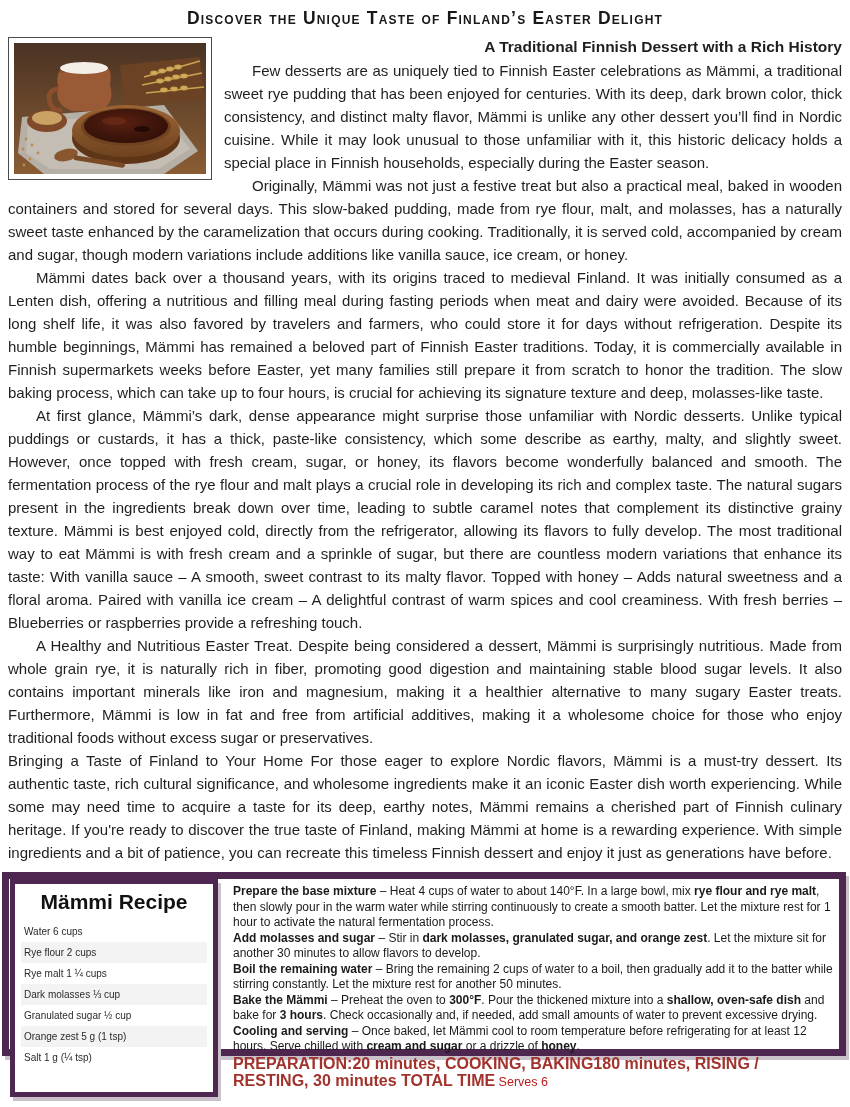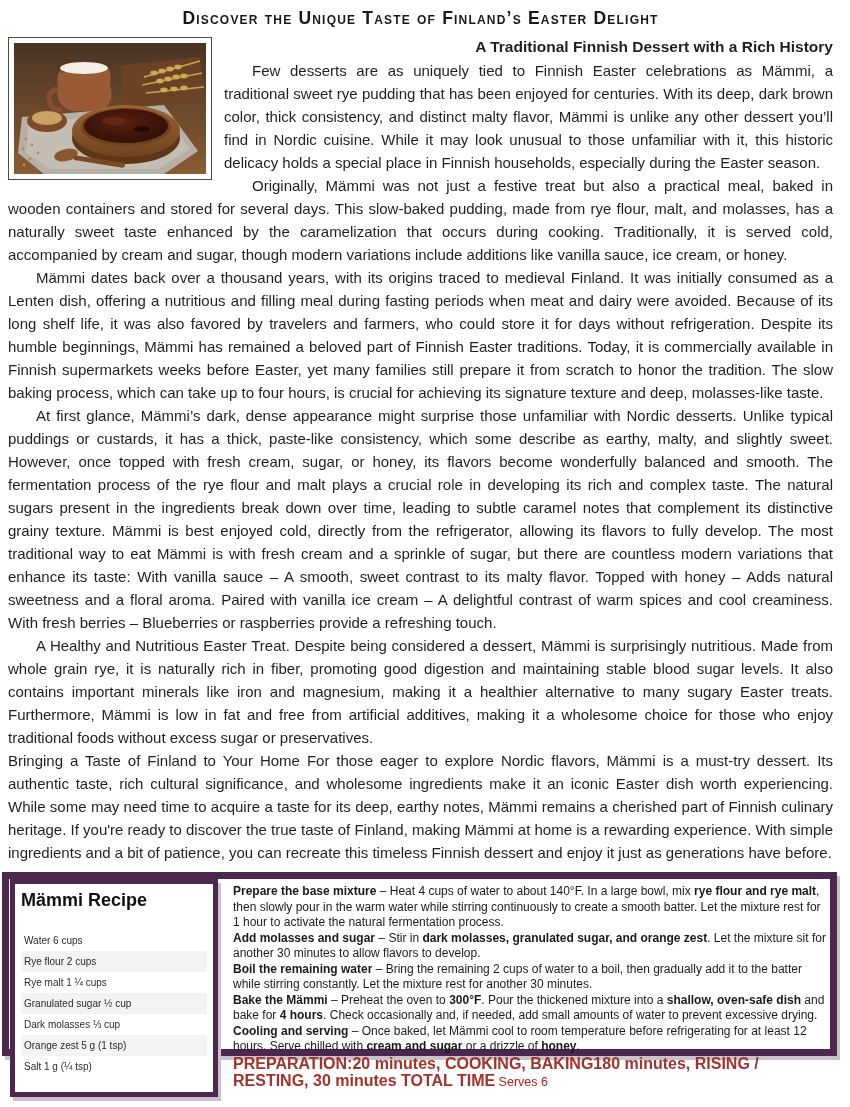--- a/index.html
+++ b/index.html
@@ -3,21 +3,21 @@
 <meta charset="utf-8">
 <style>
   html, body { margin: 0; padding: 0; }
   body {
     width: 850px; height: 1107px;
     background: #ffffff;
     font-family: "Liberation Sans", sans-serif;
     color: #1f1f1f;
     overflow: hidden;
   }
-  .page { padding: 6px 17px 0 8px; box-sizing: border-box; }
+  .page { padding: 6px 8px 0 8px; box-sizing: border-box; }
 
   .page-title {
     margin: 2px 0 6px 0;
     text-align: center;
     font-size: 17.5px;
     font-weight: 700;
     font-variant: small-caps;
     letter-spacing: 1.2px;
     color: #181818;
   }
@@ -59,23 +59,24 @@
     position: absolute; left: 2px; top: 7px;
     width: 208px; height: 218px;
     background: #fff;
     border: 5px solid var(--accent-purple, #4e2751);
     box-sizing: border-box;
     box-shadow: 3px 4px 0 #c9c2cb;
     padding: 4px 6px;
     z-index: 2;
   }
   .recipe-title {
-    font-weight: 700;
-    font-size: 18px;
-    margin: 2px 0 19px 0;
+    text-align: center;
+    font-weight: 700;
+    font-size: 21px;
+    margin: 2px 0 7px 0;
     color: #111;
   }
   .ingredient {
     font-size: 10px;
     line-height: 21px;
     padding: 0 3px;
     color: #2a2a2a;
     white-space: nowrap;
   }
   .ingredients .ingredient:nth-child(even) { background: #f3f3f3; }
@@ -189,38 +190,38 @@
       </div>
   </div>
 
   <div class="recipe-wrap">
 
     <div class="recipe-outer">
       <div class="recipe-right">
         <div>
             <div class="step"><span class="b">Prepare the base mixture</span><span> – Heat 4 cups of water to about 140°F. In a large bowl, mix </span><span class="b">rye flour and rye malt</span><span>, then slowly pour in the warm water while stirring continuously to create a smooth batter. Let the mixture rest for 1 hour to activate the natural fermentation process.</span></div>
             <div class="step"><span class="b">Add molasses and sugar</span><span> – Stir in </span><span class="b">dark molasses, granulated sugar, and orange zest</span><span>. Let the mixture sit for another 30 minutes to allow flavors to develop.</span></div>
-            <div class="step"><span class="b">Boil the remaining water</span><span> – Bring the remaining 2 cups of water to a boil, then gradually add it to the batter while stirring constantly. Let the mixture rest for another 30 minutes.</span></div>
-            <div class="step"><span class="b">Bake the Mämmi</span><span> – Preheat the oven to </span><span class="b">300°F</span><span>. Pour the thickened mixture into a </span><span class="b">shallow, oven-safe dish</span><span> and bake for </span><span class="b">4 hours</span><span>. Check occasionally and, if needed, add small amounts of water to prevent excessive drying.</span></div>
+            <div class="step"><span class="b">Boil the remaining water</span><span> – Bring the remaining 2 cups of water to a boil, then gradually add it to the batter while stirring constantly. Let the mixture rest for another 50 minutes.</span></div>
+            <div class="step"><span class="b">Bake the Mämmi</span><span> – Preheat the oven to </span><span class="b">300°F</span><span>. Pour the thickened mixture into a </span><span class="b">shallow, oven-safe dish</span><span> and bake for </span><span class="b">3 hours</span><span>. Check occasionally and, if needed, add small amounts of water to prevent excessive drying.</span></div>
             <div class="step"><span class="b">Cooling and serving</span><span> – Once baked, let Mämmi cool to room temperature before refrigerating for at least 12 hours. Serve chilled with </span><span class="b">cream and sugar</span><span> or a drizzle of </span><span class="b">honey</span><span>.</span></div>
           </div>
         <div class="meta-line">
           <span class="meta">PREPARATION:20 minutes, COOKING, BAKING180 minutes, RISING / RESTING, 30 minutes TOTAL TIME</span>
           <span class="serves">Serves 6</span>
         </div>
       </div>
     </div>
 
     <div class="recipe-left">
       <div class="recipe-title">Mämmi Recipe</div>
       <div class="ingredients">
           <div class="ingredient">Water 6 cups</div>
           <div class="ingredient">Rye flour 2 cups</div>
           <div class="ingredient">Rye malt 1 ¼ cups</div>
+          <div class="ingredient">Dark molasses ⅓ cup</div>
           <div class="ingredient">Granulated sugar ½ cup</div>
-          <div class="ingredient">Dark molasses ⅓ cup</div>
           <div class="ingredient">Orange zest 5 g (1 tsp)</div>
           <div class="ingredient">Salt 1 g (¼ tsp)</div>
         </div>
     </div>
 
   </div>
 </div>
 
 </body></html>

